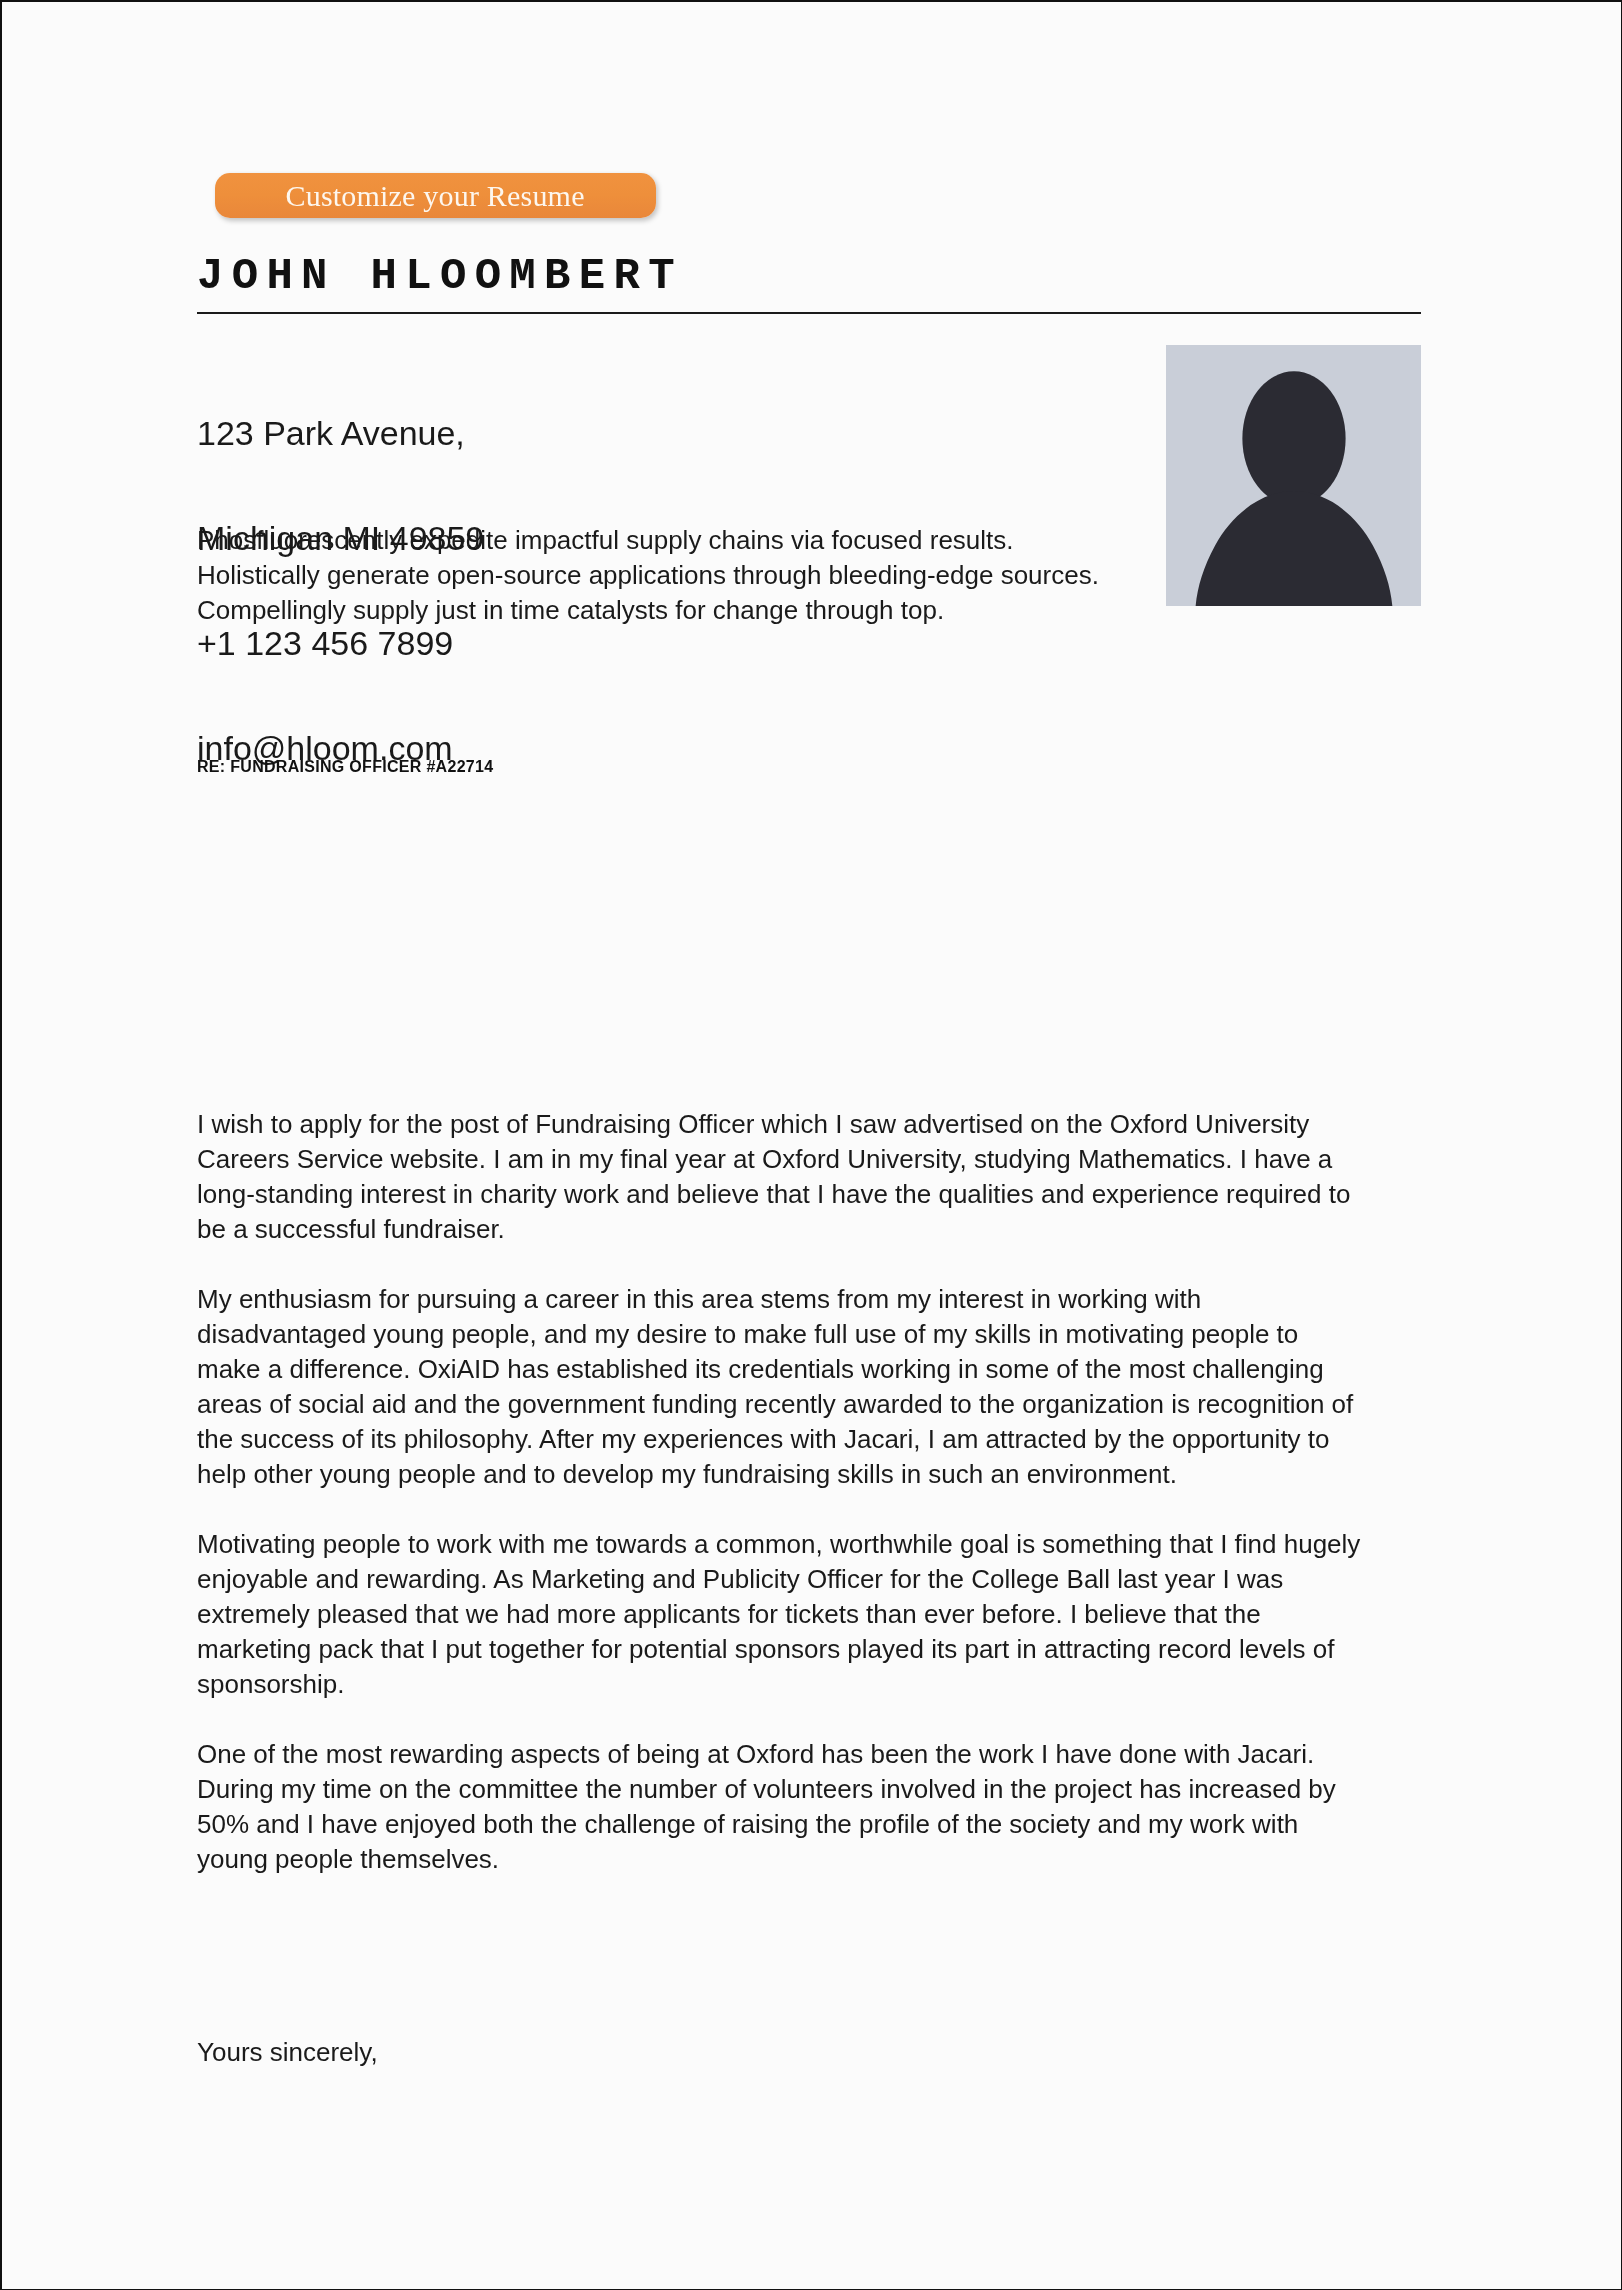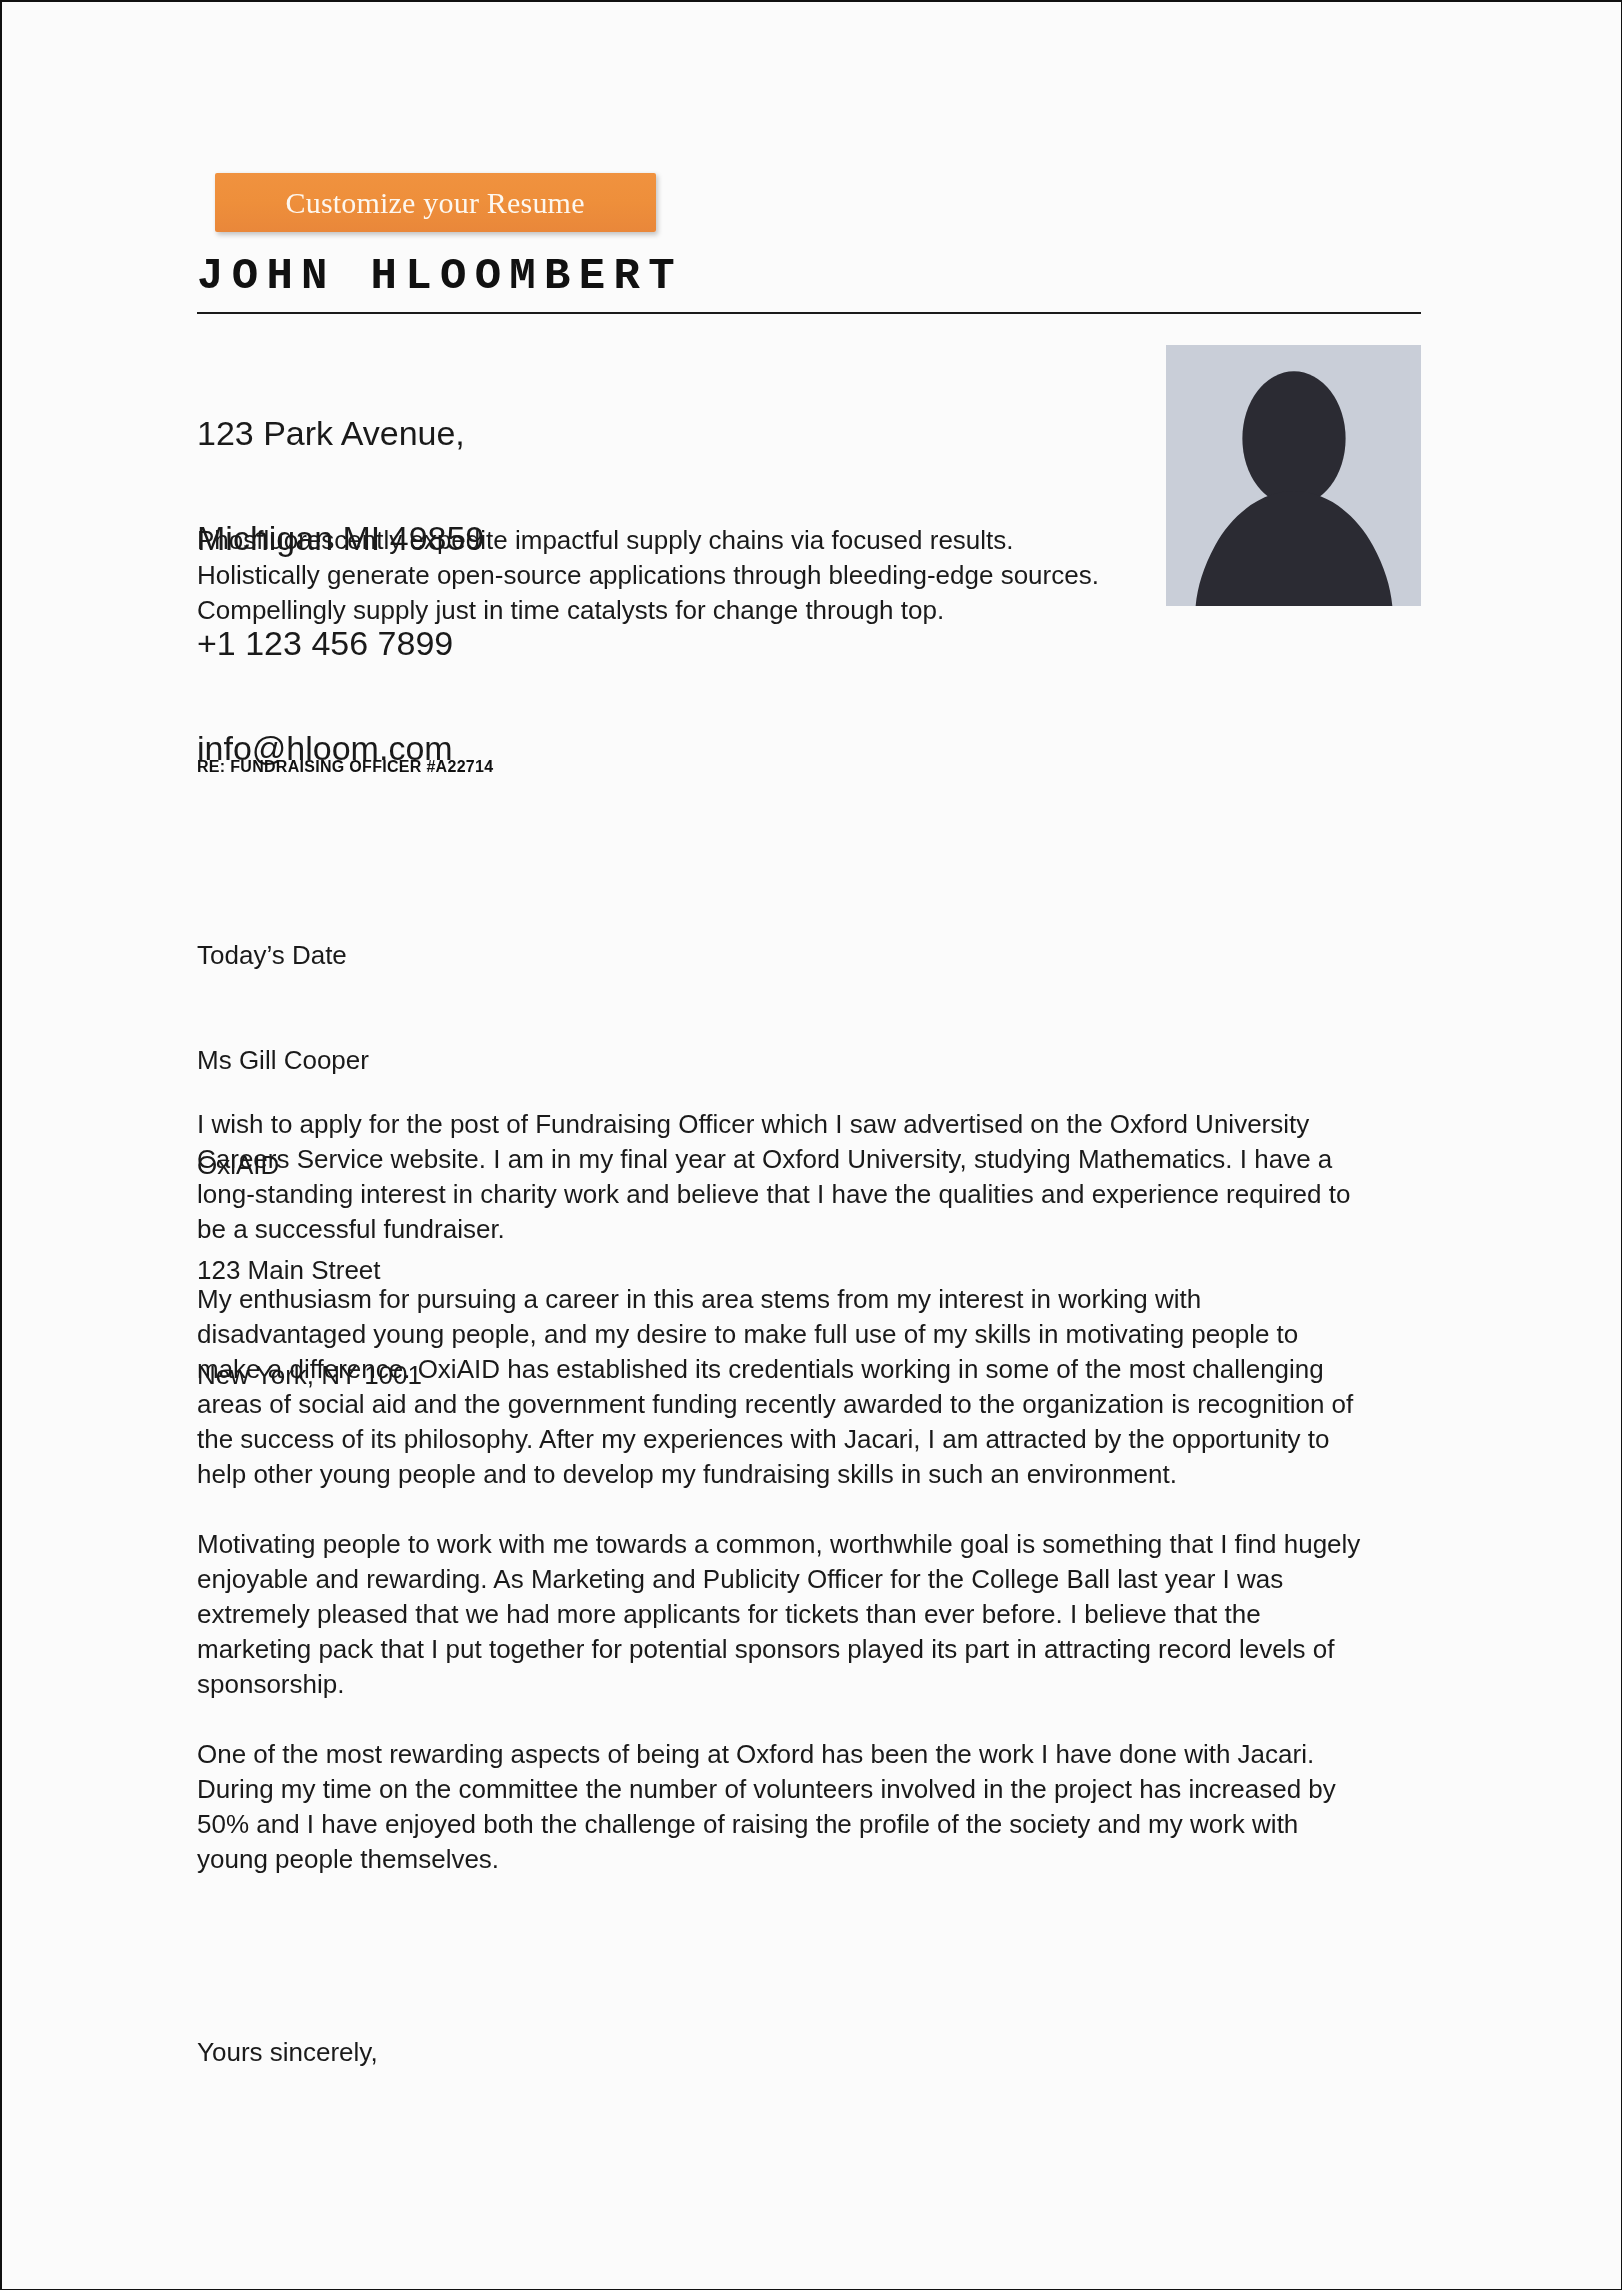--- a/index.html
+++ b/index.html
@@ -31,23 +31,23 @@
     width: 1227px;
     height: 100%;
   }
 
   
   .customize-btn {
     position: absolute;
     left: 17.6px;
     top: 171px;
     width: 441px;
-    height: 59px;
+    height: 45px;
     box-sizing: border-box;
-    border-radius: 2px;
+    border-radius: 15px;
     background: linear-gradient(to bottom, #f0923f 0%, #ee8f3b 48%, #e9873a 100%);
     box-shadow: 2px 2.9px 4.9px rgba(0,0,0,0.22);
     display: flex;
     align-items: center;
     justify-content: center;
     cursor: pointer;
   }
   .customize-btn-label {
     font-family: "Liberation Serif", serif;
     font-size: 30px;
@@ -193,27 +193,20 @@
                  C 96 150 66 176 50 206
                  C 38 228 32 248 30 268
                  L 232 268
                  C 230 248 224 228 212 206
                  C 196 176 166 150 131 150 Z" fill="#2b2b33"></path>
       </svg>
     </div>
 
     <div class="subject-line">RE: FUNDRAISING OFFICER #A22714</div>
 
-    <div class="recipient-block">
-      <span class="recipient-line">Today’s Date</span>
-      <span class="recipient-line">Ms Gill Cooper</span>
-      <span class="recipient-line">OxiAID</span>
-      <span class="recipient-line">123 Main Street</span>
-      <span class="recipient-line">New York, NY 1001</span>
-    </div>
 
     <div class="body-block">
       <p class="body-para">I wish to apply for the post of Fundraising Officer which I saw advertised on the Oxford University Careers Service website. I am in my final year at Oxford University, studying Mathematics. I have a long-standing interest in charity work and believe that I have the qualities and experience required to be a successful fundraiser.</p>
       <p class="body-para">My enthusiasm for pursuing a career in this area stems from my interest in working with disadvantaged young people, and my desire to make full use of my skills in motivating people to make a difference. OxiAID has established its credentials working in some of the most challenging areas of social aid and the government funding recently awarded to the organization is recognition of the success of its philosophy. After my experiences with Jacari, I am attracted by the opportunity to help other young people and to develop my fundraising skills in such an environment.</p>
       <p class="body-para">Motivating people to work with me towards a common, worthwhile goal is something that I find hugely enjoyable and rewarding. As Marketing and Publicity Officer for the College Ball last year I was extremely pleased that we had more applicants for tickets than ever before. I believe that the marketing pack that I put together for potential sponsors played its part in attracting record levels of sponsorship.</p>
       <p class="body-para">One of the most rewarding aspects of being at Oxford has been the work I have done with Jacari. During my time on the committee the number of volunteers involved in the project has increased by 50% and I have enjoyed both the challenge of raising the profile of the society and my work with young people themselves.</p>
     </div>
 
     <div class="closing">Yours sincerely,</div>
 

